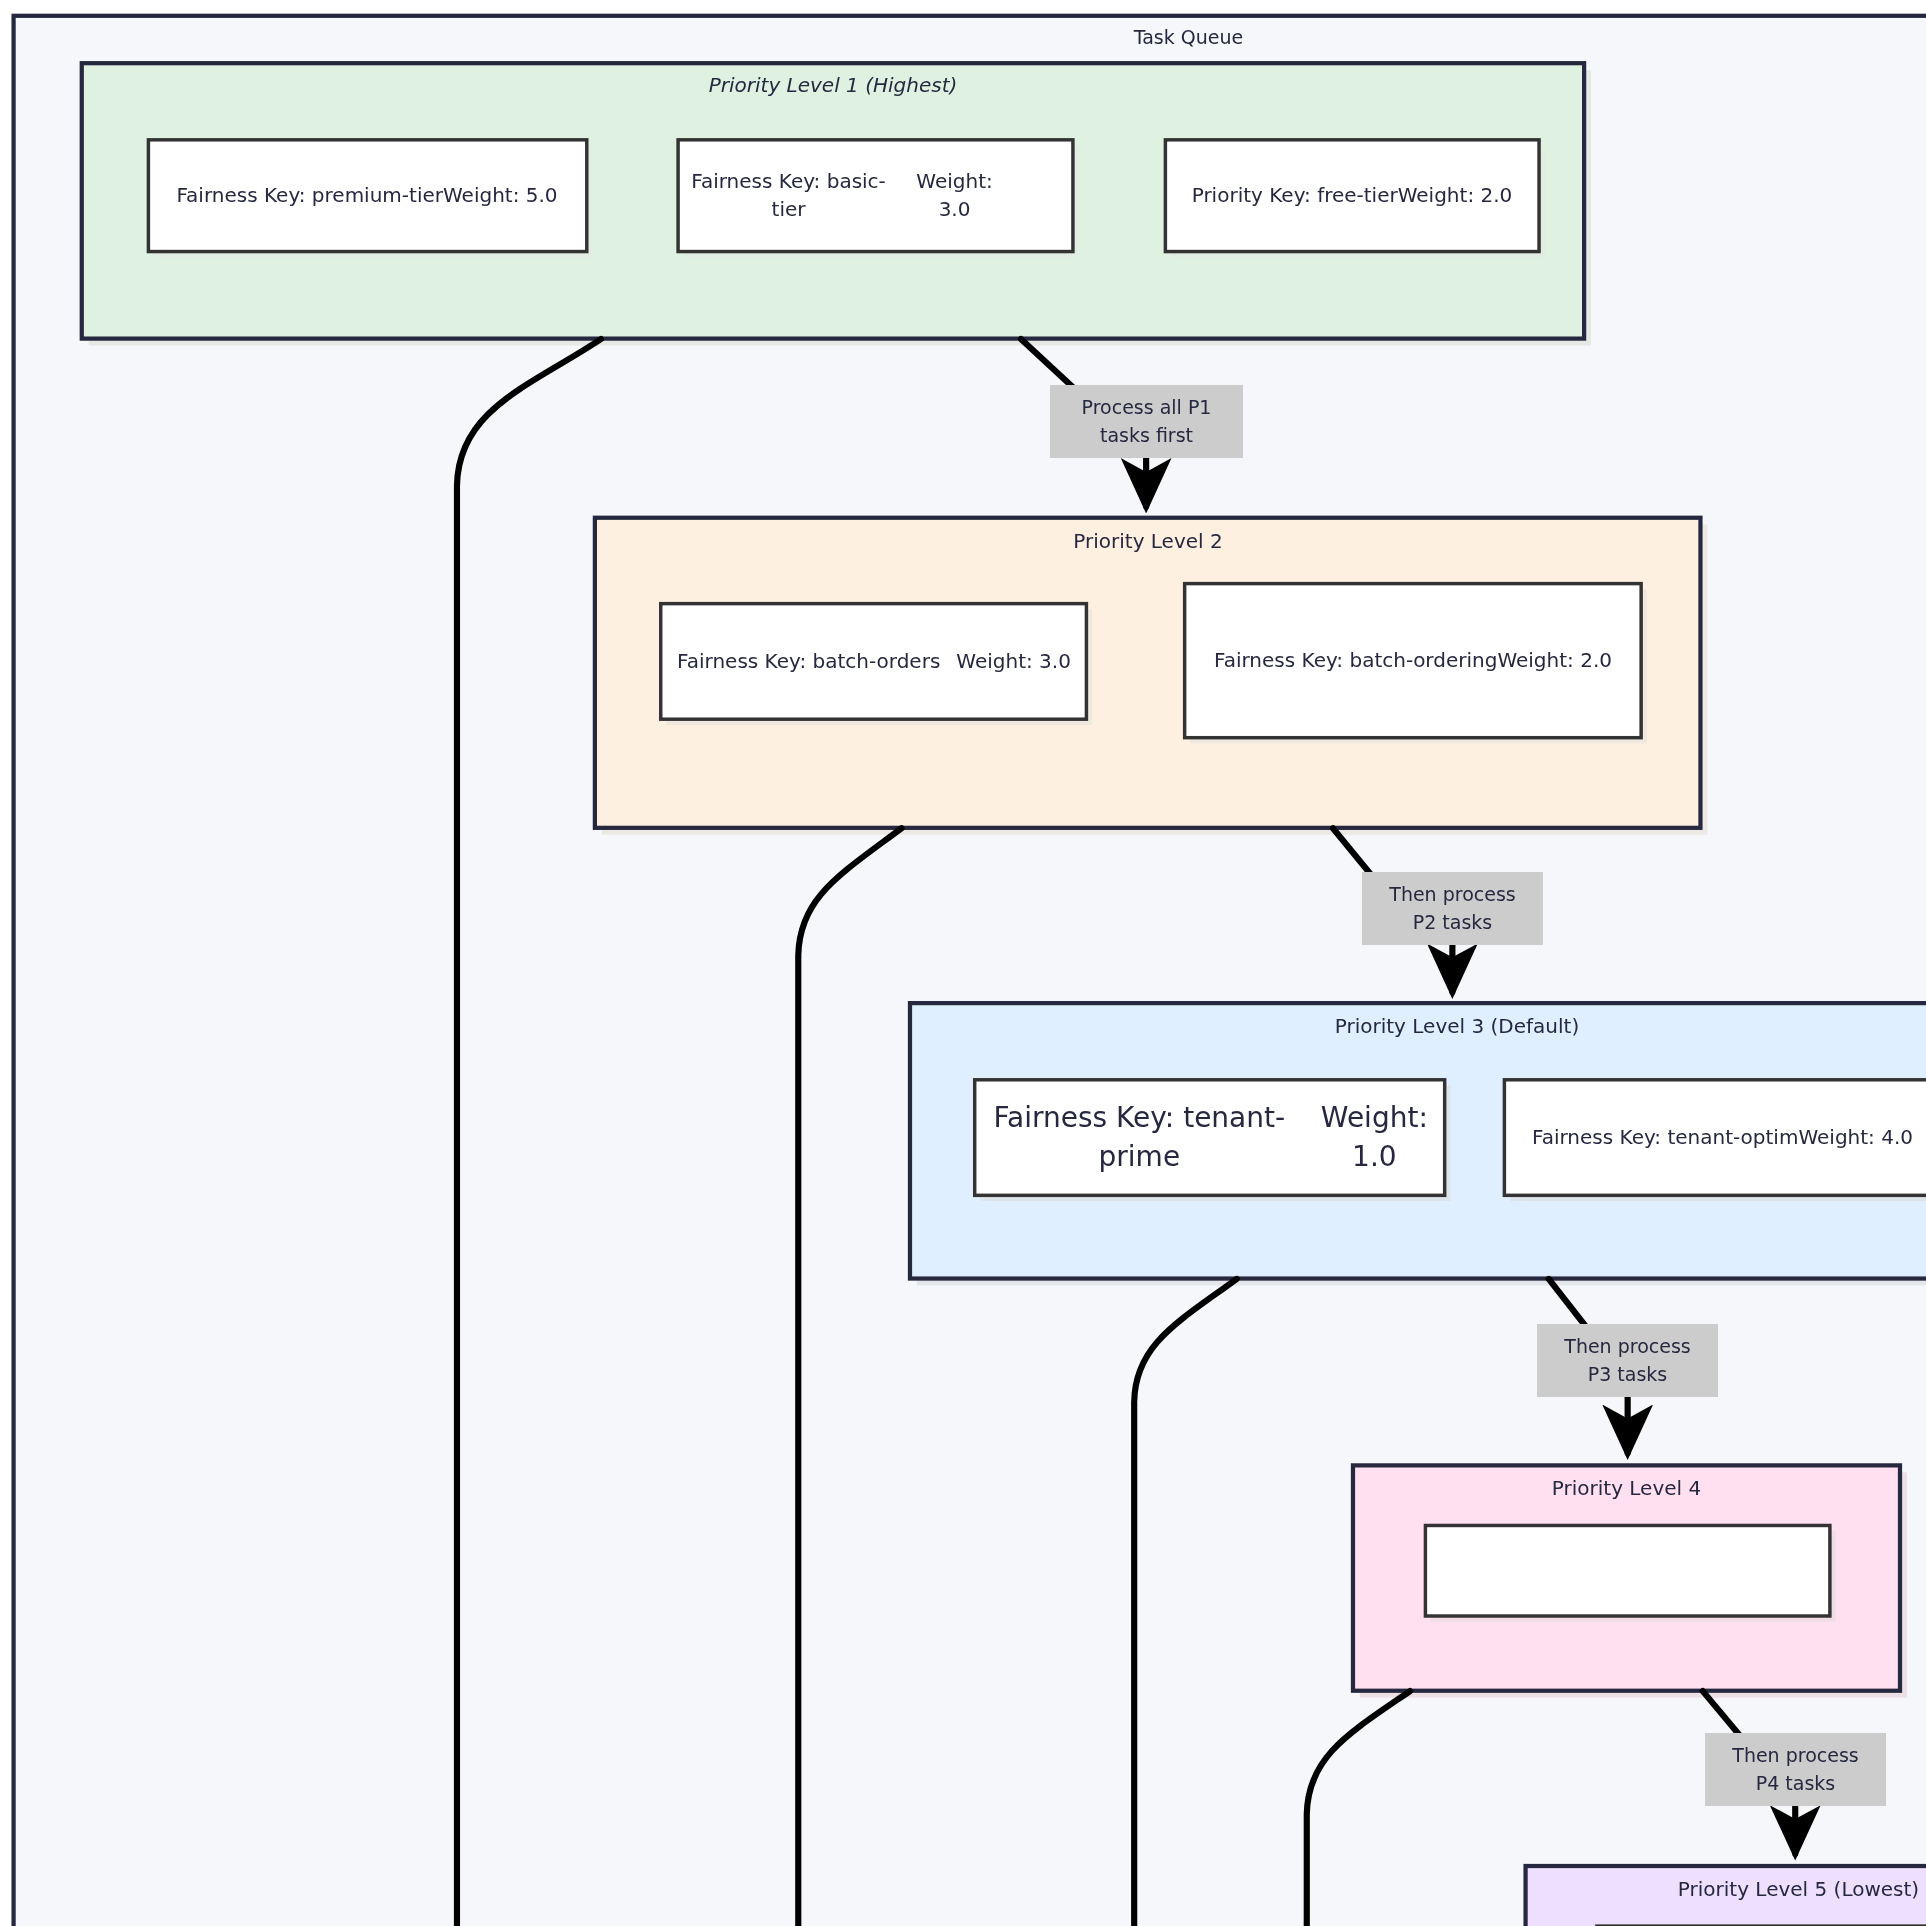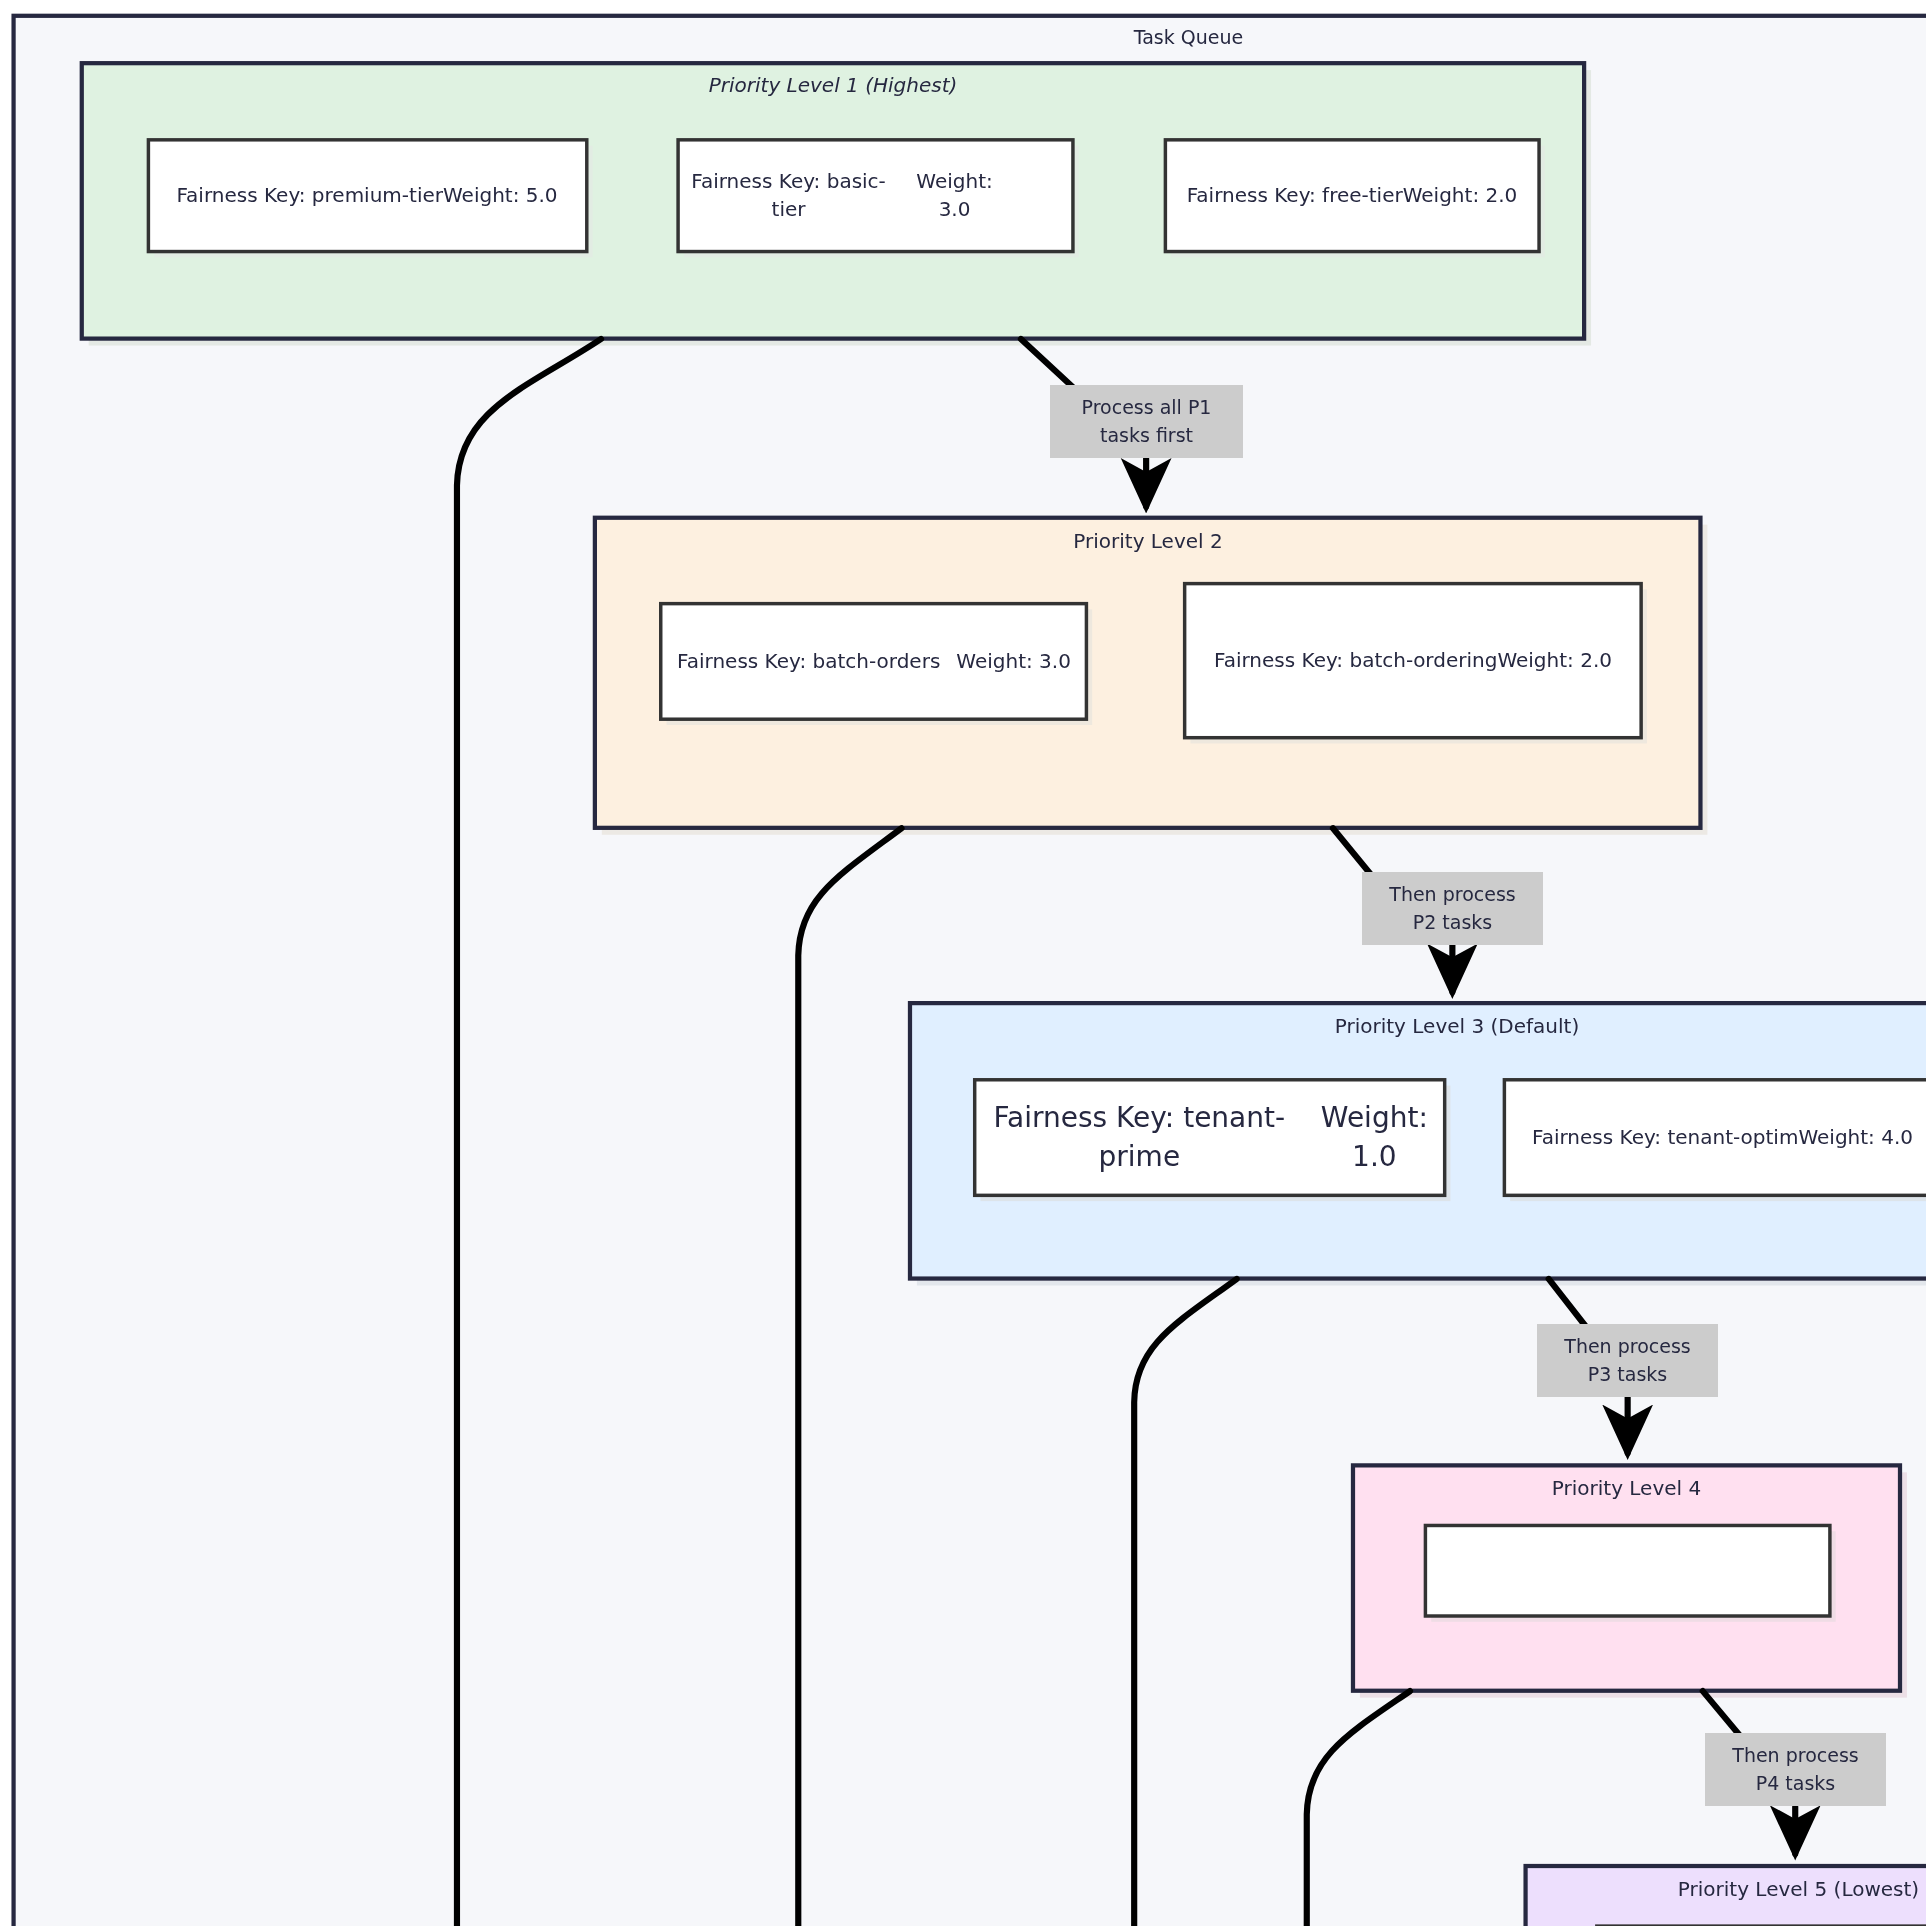--- a/index.html
+++ b/index.html
@@ -118,21 +118,21 @@
   <div class="sg-title" style="left:82px;top:73px;width:1502px;font-size:20px;font-style:italic;">Priority Level 1 (Highest)</div>
   <div class="node-txt" style="left:148px;top:140px;width:438px;height:112px;font-size:20px;">
     <span>Fairness Key: premium-tier</span>
     <span>Weight: 5.0</span>
   </div>
   <div class="node-txt" style="left:678px;top:140px;width:332px;height:112px;font-size:20px;">
     <span>Fairness Key: basic-tier</span>
     <span>Weight: 3.0</span>
   </div>
   <div class="node-txt" style="left:1165px;top:140px;width:374px;height:112px;font-size:20px;">
-    <span>Fairness Key: free-tier</span>
+    <span>Priority Key: free-tier</span>
     <span>Weight: 2.0</span>
   </div>
 
   <div class="sg-title" style="left:595px;top:529px;width:1106px;font-size:20px;">Priority Level 2</div>
   <div class="node-txt" style="left:661px;top:604px;width:426px;height:116px;font-size:20px;gap:16px;">
     <span>Fairness Key: batch-orders</span>
     <span>Weight: 3.0</span>
   </div>
   <div class="node-txt" style="left:1185px;top:584px;width:456px;height:154px;font-size:20px;">
     <span>Fairness Key: batch-</span>

